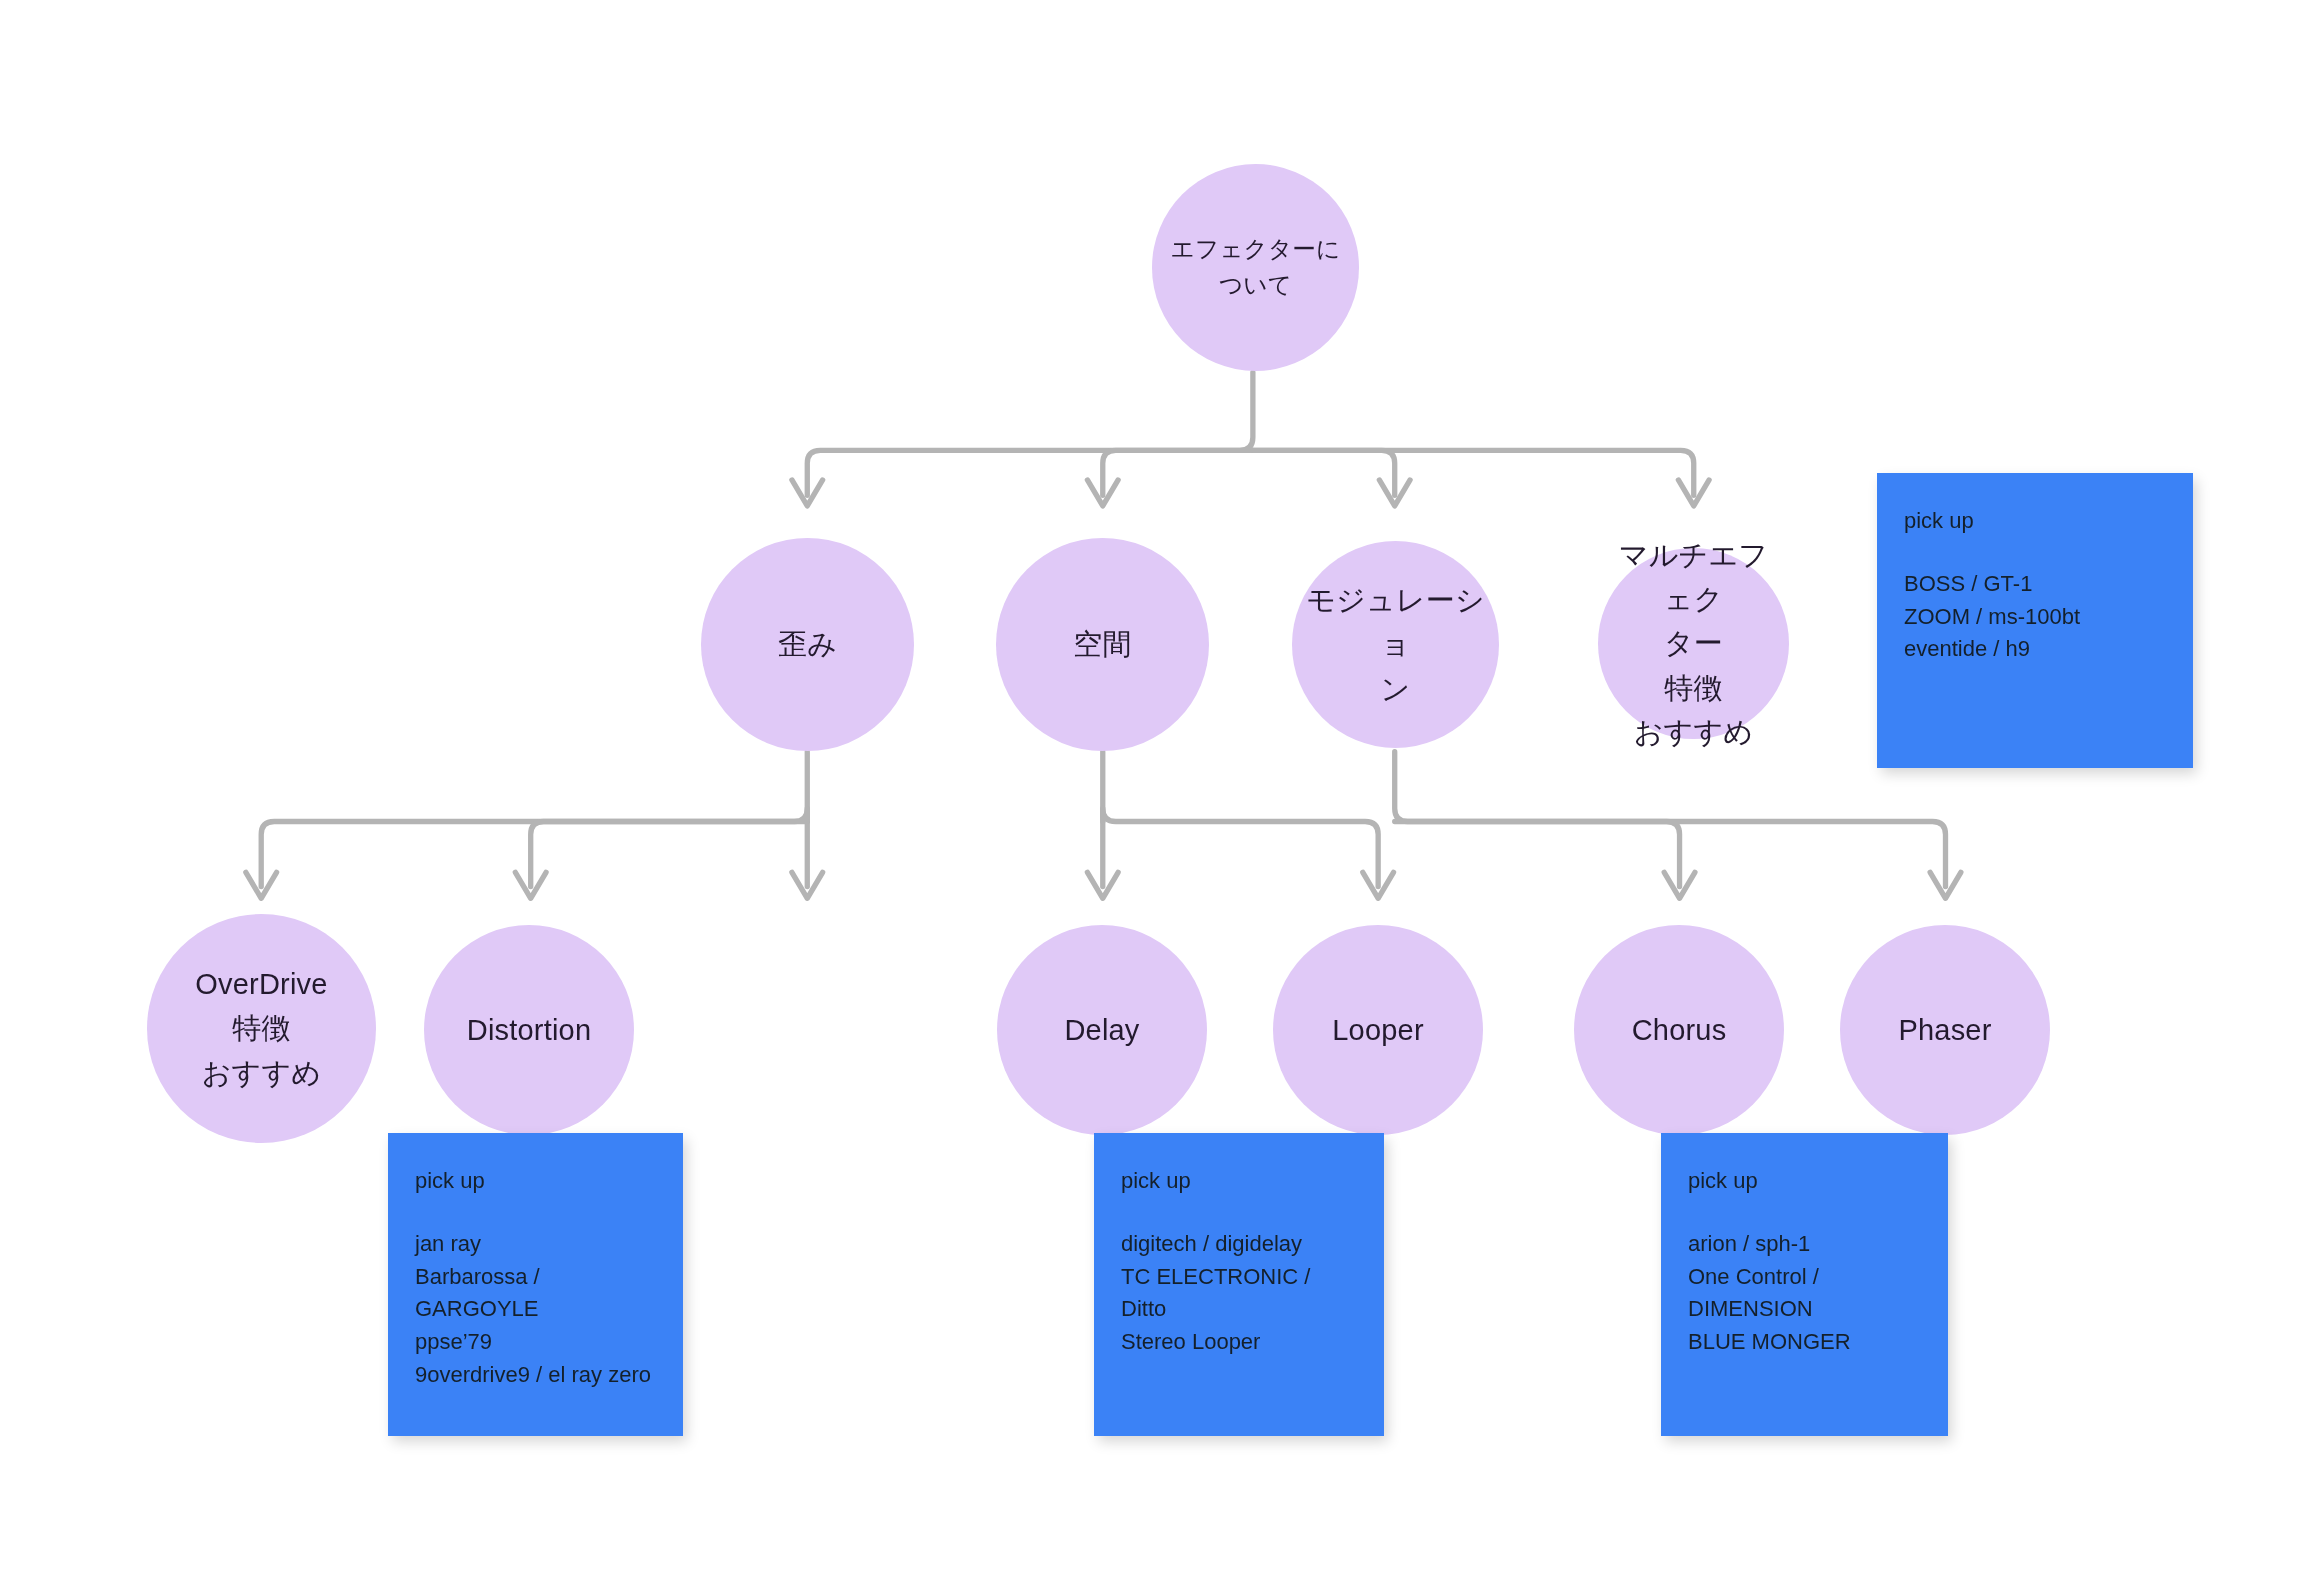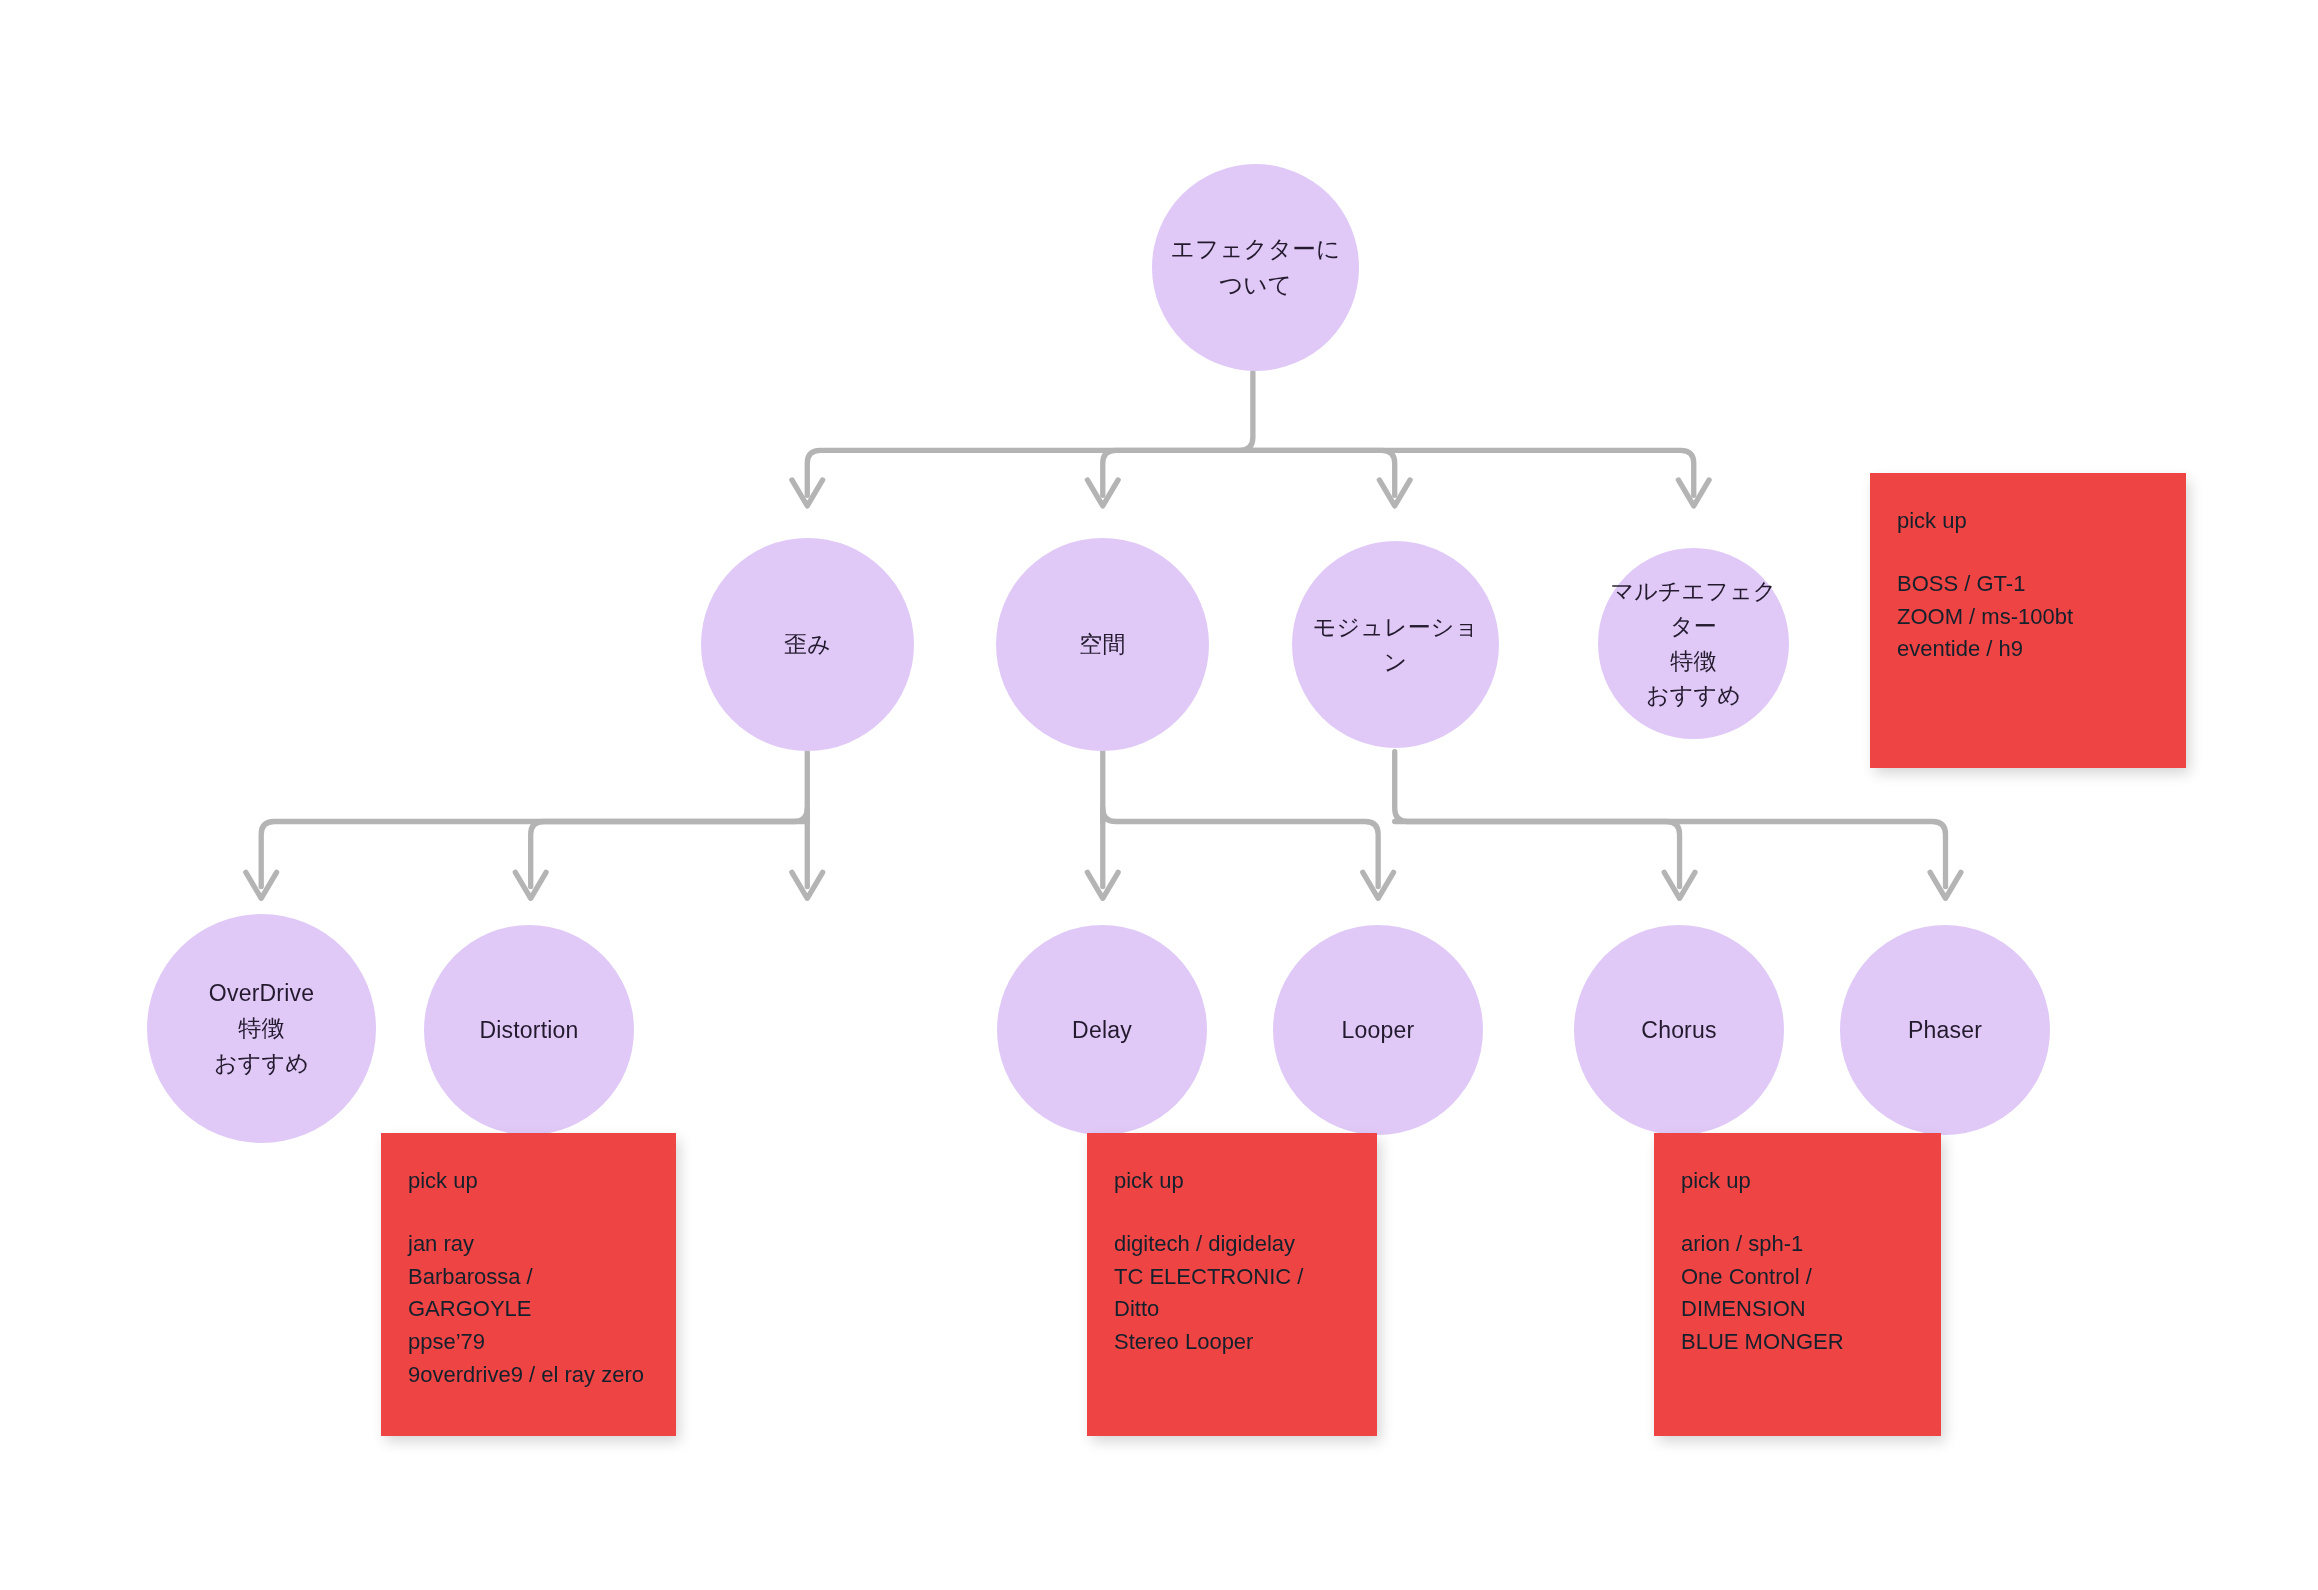--- a/index.html
+++ b/index.html
@@ -27,33 +27,34 @@
     border-radius: 50%;
     background: #e0c9f7;
     display: flex;
     align-items: center;
     justify-content: center;
     box-sizing: border-box;
   }
   .node-label {
     text-align: center;
     line-height: 1.52;
-    font-size: 23px;
+    font-size: 29px;
     color: #231a2e;
     white-space: pre-line;
     padding: 0 10.6px;
     letter-spacing: 0.2px;
   }
   .node-root .node-label { font-size: 23.6px; }
   .note-card {
     position: absolute;
-    background: #ef4444;
+    background: #3b82f6;
     box-sizing: border-box;
     padding: 32px 27px 27px 27px;
     box-shadow: 3.5px 5.9px 13px rgba(0,0,0,0.17);
+    margin-left: 7px;
   }
   .note-title {
     font-size: 22px;
     color: #14202b;
     line-height: 1.45;
   }
   .note-body {
     margin-top: 31px;
     font-size: 22px;
     color: #14202b;

